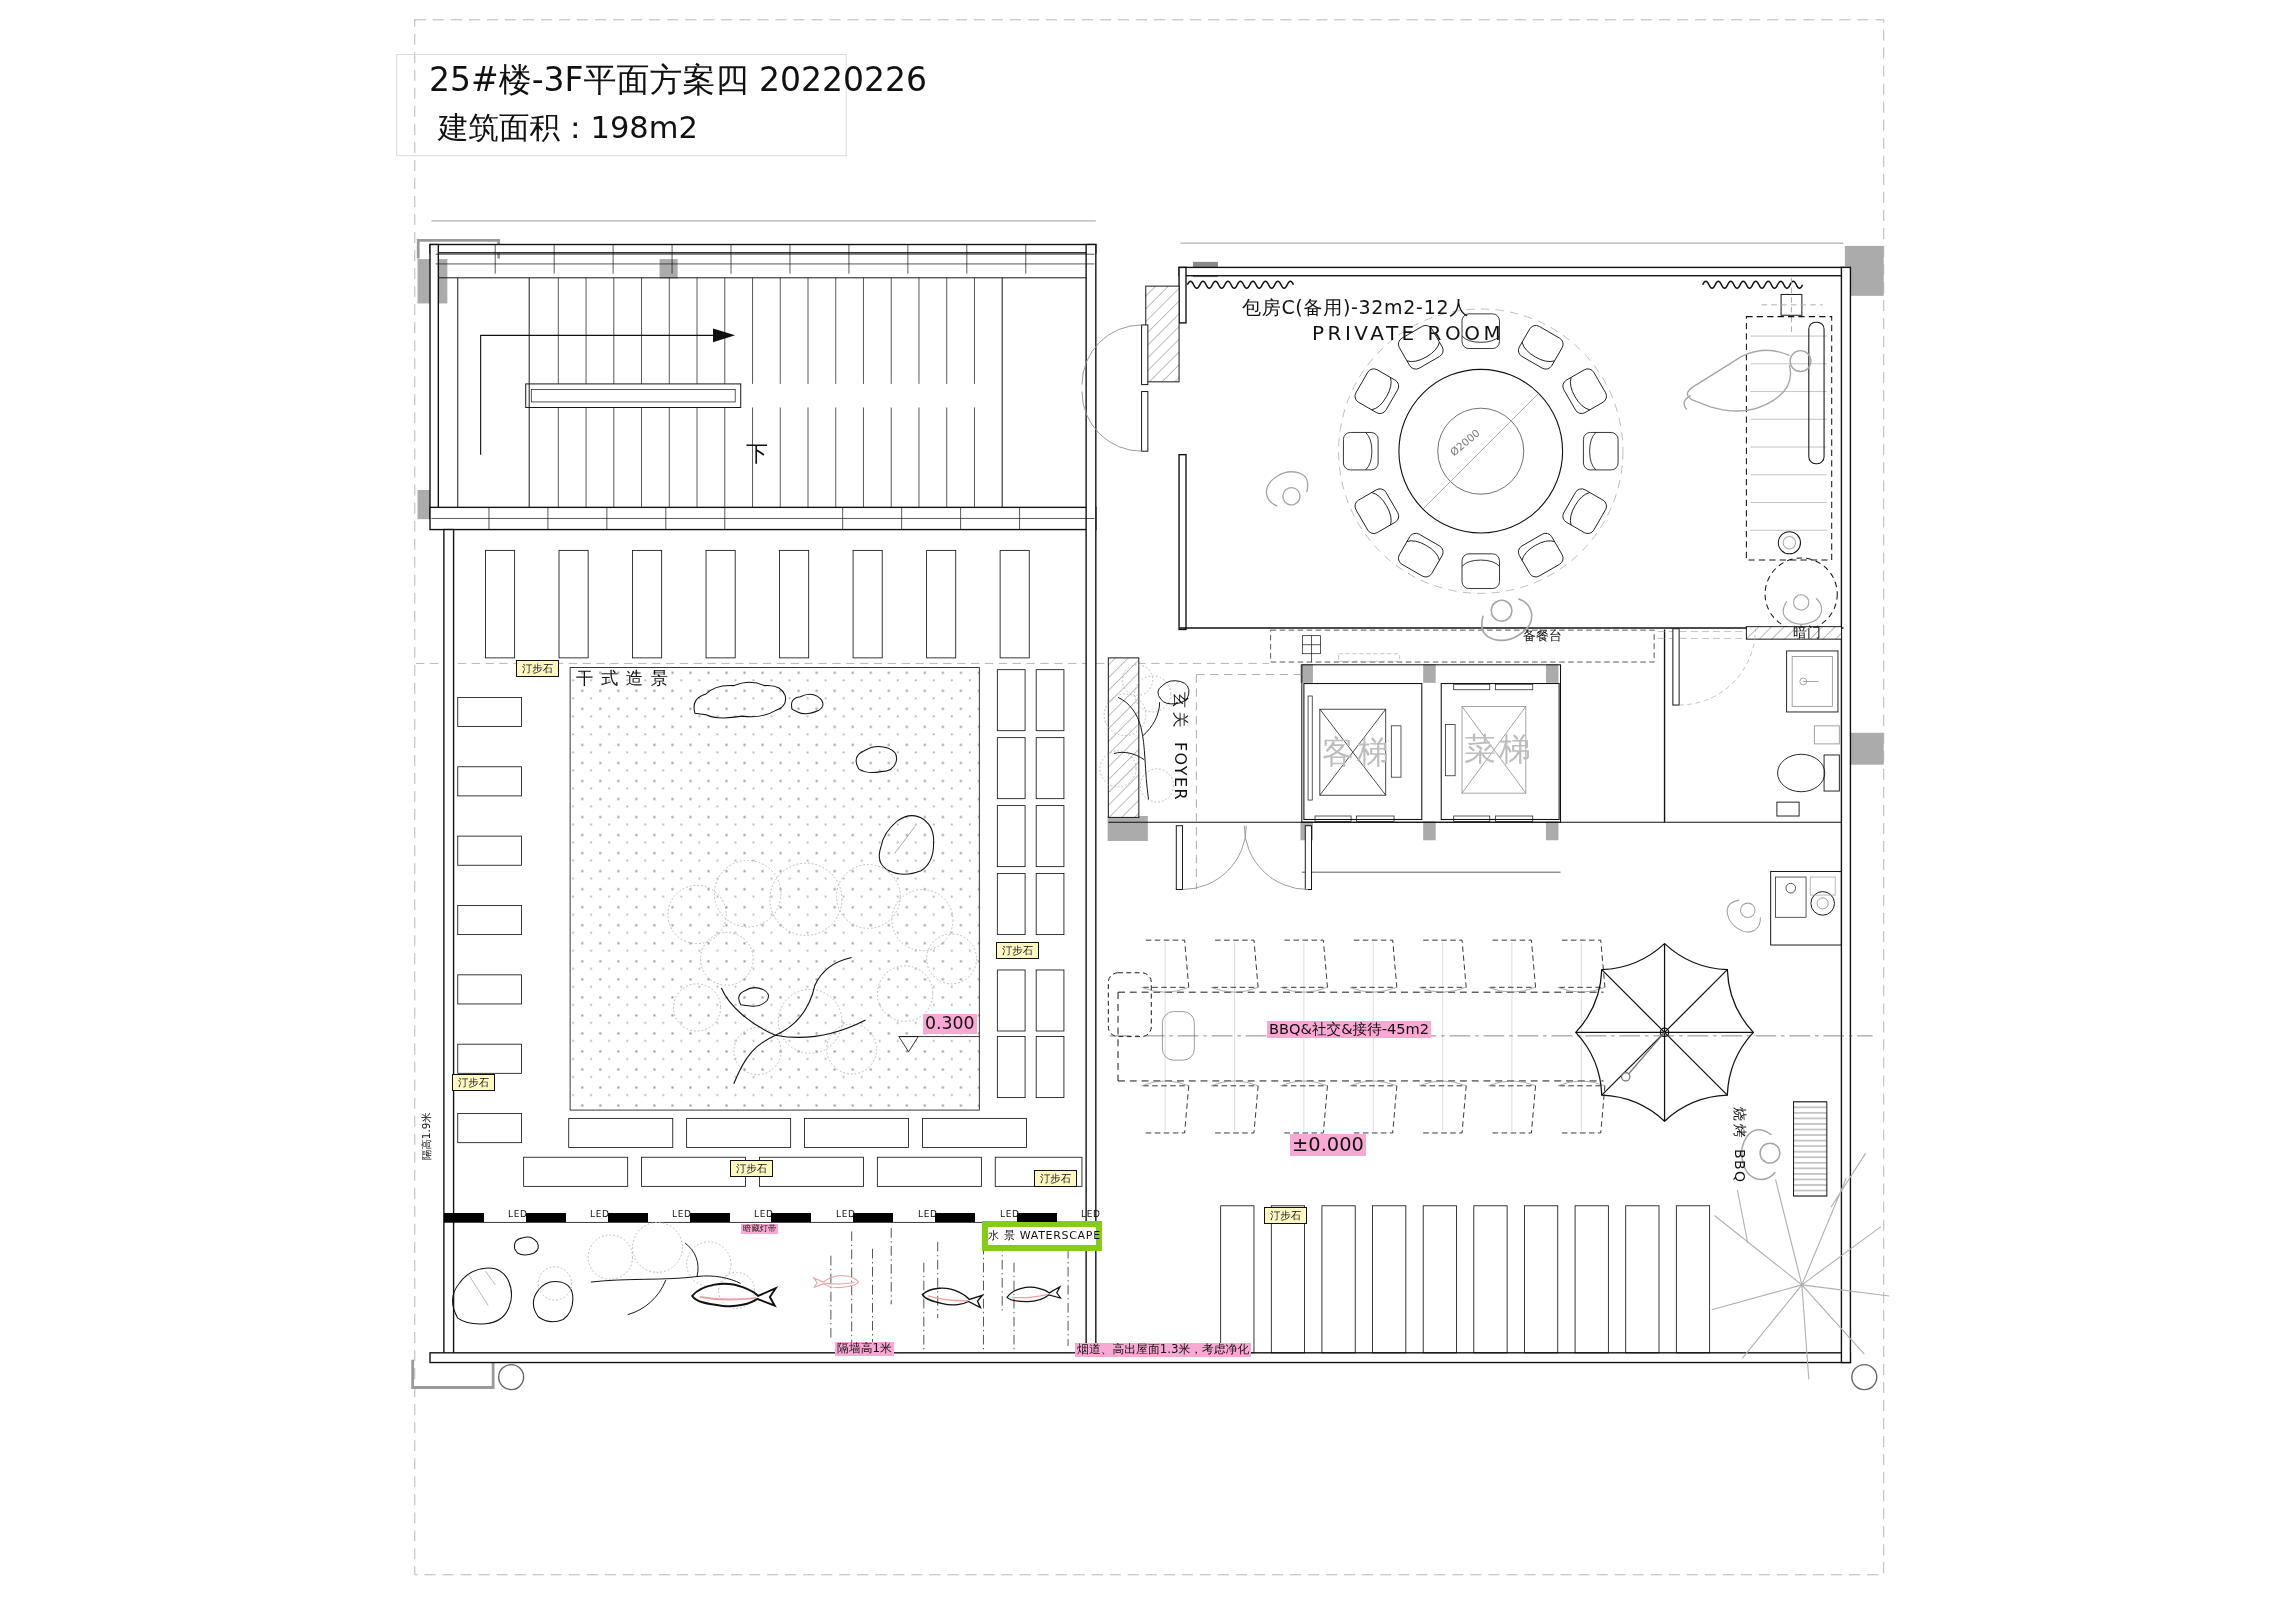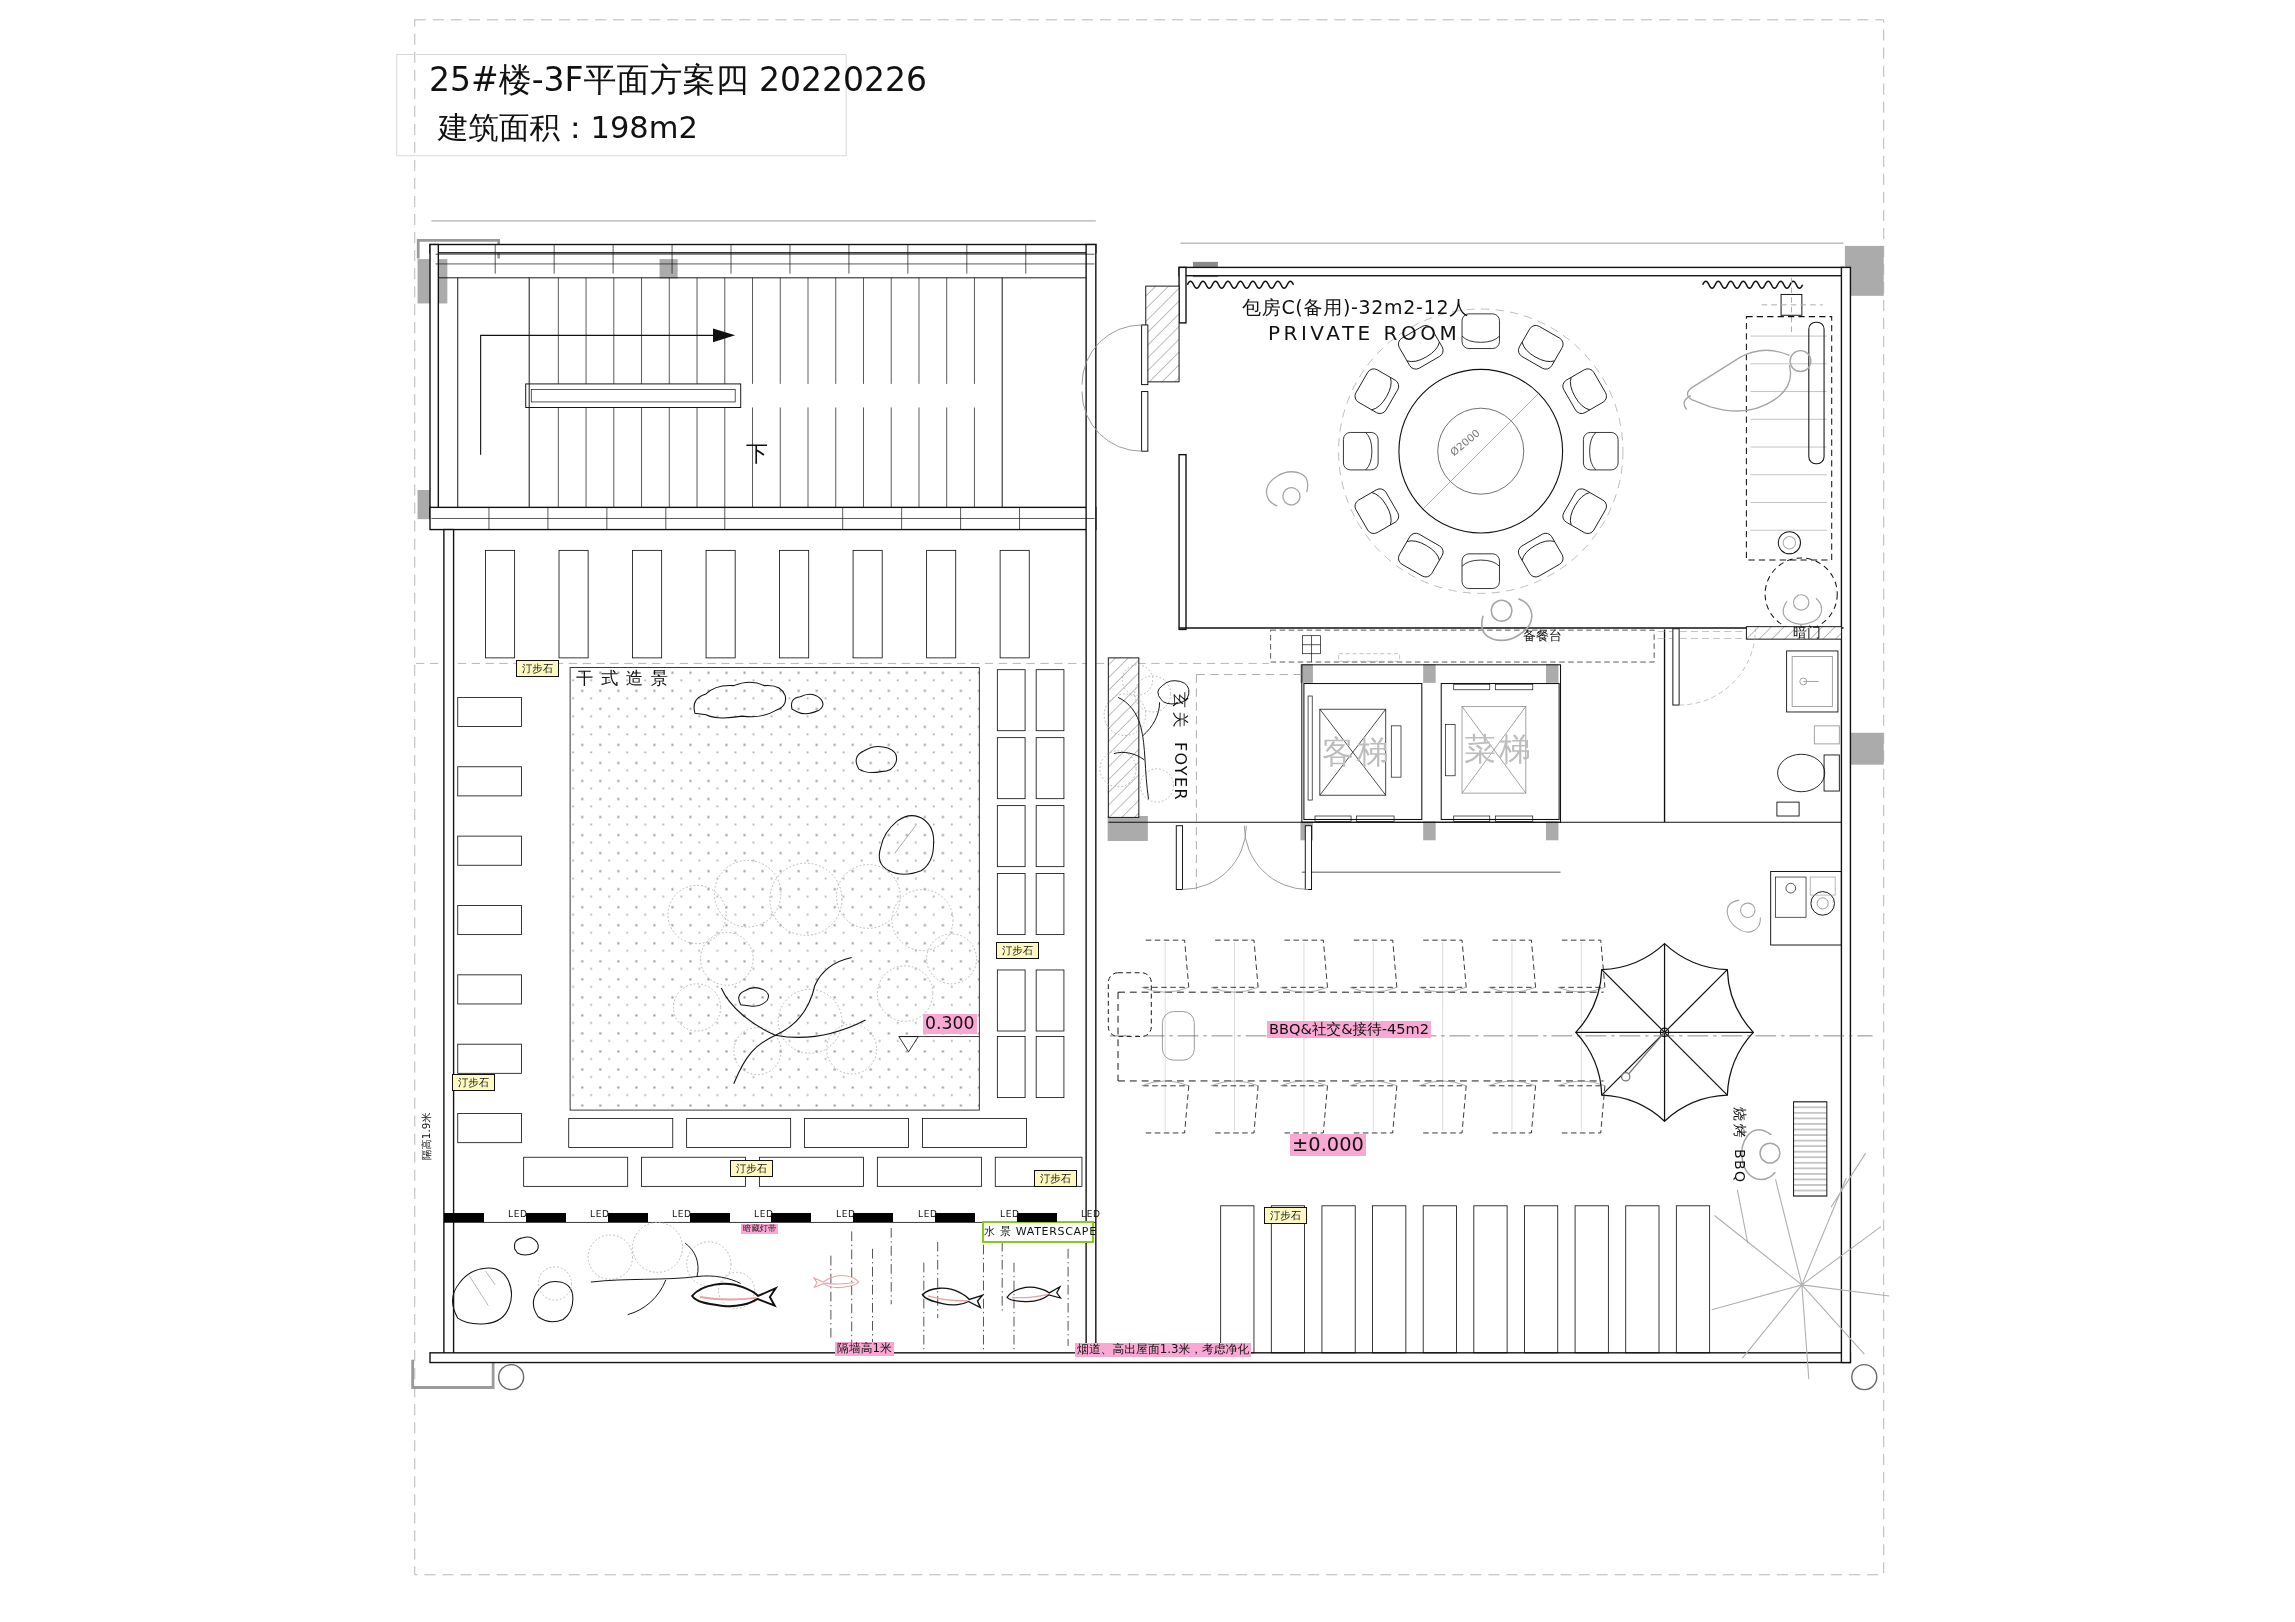--- a/index.html
+++ b/index.html
@@ -488,21 +488,21 @@
     <use href="#person" transform="translate(2520,1312) rotate(45) scale(0.8)"></use>
   </g>
 
 </g>
 </svg>
 
 <div class="lbl" style="left:429px;top:61px;font-size:33px;">25#楼-3F平面方案四 20220226</div>
 <div class="lbl" style="left:438px;top:110px;font-size:30.5px;text-align:center;">建筑面积：198m2</div>
 
 <div class="lbl" style="left:1242px;top:297px;font-size:19px;letter-spacing:0.7px;">包房C(备用)-32m2-12人</div>
-<div class="lbl" style="left:1268px;top:322px;font-size:20px;letter-spacing:3.5px;">PRIVATE ROOM</div>
+<div class="lbl" style="left:1312px;top:322px;font-size:20px;letter-spacing:3.5px;">PRIVATE ROOM</div>
 <div class="lbl" style="left:1448px;top:437px;font-size:10.4px;color:#777;transform:rotate(-40deg);">Ø2000</div>
 
 <div class="lbl" style="left:746px;top:441px;font-size:22px;">下</div>
 
 <div class="lbl graytxt" style="left:1322px;top:734px;font-size:32px;letter-spacing:2.8px;">客梯</div>
 <div class="lbl graytxt" style="left:1464px;top:731px;font-size:32px;letter-spacing:2.8px;">菜梯</div>
 
 <div class="lbl" style="left:1523px;top:629px;font-size:13px;">备餐台</div>
 <div class="lbl" style="left:1773px;top:624px;font-size:14px;margin-left:20px;">暗门</div>
 
@@ -516,21 +516,21 @@
 <div class="stone" style="left:996px;top:942px;">汀步石</div>
 <div class="stone" style="left:452px;top:1074px;">汀步石</div>
 <div class="stone" style="left:730px;top:1160px;">汀步石</div>
 <div class="stone" style="left:1034px;top:1170px;">汀步石</div>
 <div class="stone" style="left:1264px;top:1207px;">汀步石</div>
 
 <div class="lbl wbg" style="left:923px;top:1014px;font-size:17.3px;">0.300</div>
 <div class="lbl wbg" style="left:1290px;top:1134px;font-size:19.4px;">±0.000</div>
 <div class="lbl wbg" style="left:1267px;top:1021px;font-size:14.6px;">BBQ&amp;社交&amp;接待-45m2</div>
 
-<div class="lbl" style="left:982px;top:1221px;width:108px;height:18px;border:2px solid #84cc16;background:#fff;font-size:11px;text-align:center;line-height:18px;letter-spacing:0.7px;">水 景 WATERSCAPE</div>
+<div class="lbl" style="left:982px;top:1221px;width:108px;height:18px;border:6px solid #84cc16;background:#fff;font-size:11px;text-align:center;line-height:18px;letter-spacing:0.7px;">水 景 WATERSCAPE</div>
 
 <div class="ledbar" style="left:444px;"></div>
 <div class="ledbar" style="left:526px;"></div>
 <div class="ledbar" style="left:608px;"></div>
 <div class="ledbar" style="left:690px;"></div>
 <div class="ledbar" style="left:771px;"></div>
 <div class="ledbar" style="left:853px;"></div>
 <div class="ledbar" style="left:935px;"></div>
 <div class="ledbar" style="left:1017px;"></div>
 <span class="ledlbl" style="left:488px;">LED</span>

